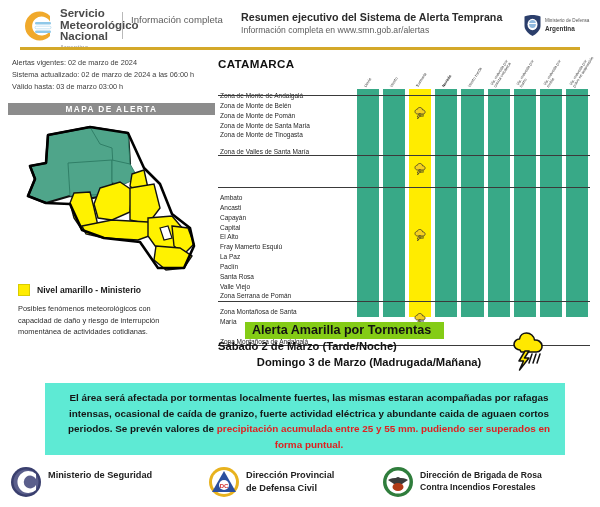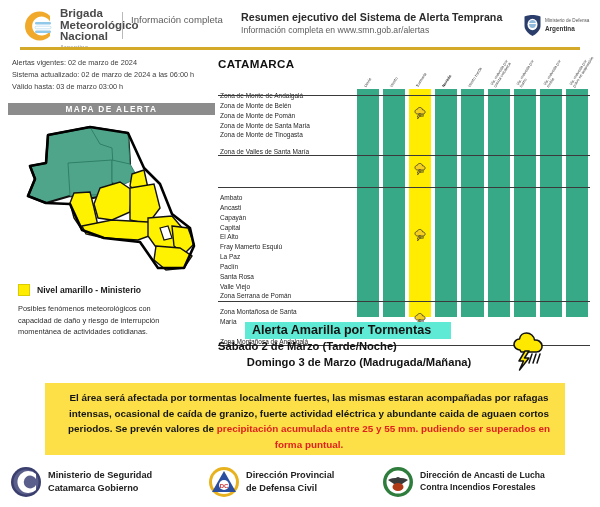--- a/index.html
+++ b/index.html
@@ -138,39 +138,39 @@
     border-right: 2.2px solid #ffffff;
   }
   .cellcol.alert { background: #ffec00; }
   .storm-cell {
     position: absolute; width: 14px; height: 12px;
   }
 
   
   #alerta-banner {
     position: absolute; left: 245px; top: 322px;
-    background: #5eead4; padding: 1px 20px 2px 7px;
+    background: #84cc16; padding: 1px 13px 2px 7px;
     font-size: 12.6px; font-weight: 700; color: #121212;
   }
   #alerta-day1 {
     position: absolute; left: 218px; top: 340px; width: 290px;
     text-align: left; font-size: 11.2px; font-weight: 700; color: #121212;
   }
   #alerta-day2 {
-    position: absolute; left: 204px; top: 356px; width: 310px;
+    position: absolute; left: 214px; top: 356px; width: 310px;
     text-align: center; font-size: 11.2px; font-weight: 700; color: #121212;
   }
   #storm-big {
     position: absolute; left: 505px; top: 330px; width: 48px; height: 42px;
   }
 
   
   #body-block {
     position: absolute; left: 45px; top: 383px; width: 520px; height: 72px;
-    background: #fde047;
+    background: #5eead4;
     padding: 7px 10px 0 18px;
     text-align: center;
     font-size: 9.9px; font-weight: 700; color: #151515;
     line-height: 1.58;
   }
   #body-block .red { color: #e02020; }
 
   
   #footer { position: absolute; left: 0; top: 462px; width: 600px; height: 45px; }
   .foot-item { position: absolute; top: 4px; height: 36px; }
@@ -192,21 +192,21 @@
 <div id="header">
 
   <svg id="smn-logo-mark" viewBox="0 0 34 34">
     <path d="M30 7 A14.5 14.5 0 1 0 30 27 L30 21.5 A9.5 9.5 0 1 1 30 12.5 Z" fill="#f0a92b"></path>
     <rect x="15" y="13" width="16" height="2.6" rx="1.3" fill="#8fc8e8"></rect>
     <rect x="15" y="17.2" width="16" height="2.6" rx="1.3" fill="#ffffff" stroke="#8fc8e8" stroke-width="0.5"></rect>
     <rect x="15" y="21.4" width="16" height="2.6" rx="1.3" fill="#8fc8e8"></rect>
   </svg>
 
   <div id="smn-logo-text">
-    <div>Brigada</div>
+    <div>Servicio</div>
     <div>Meteorológico</div>
     <div>Nacional</div>
     <span class="sub">Argentina</span>
   </div>
 
   <div id="header-divider"></div>
 
   <div id="header-tagline">
     <div class="l1">Información completa</div>
   </div>
@@ -399,21 +399,20 @@
 <div id="footer">
 
   <div class="foot-item" id="foot-1">
     <svg class="logo" viewBox="0 0 32 32">
       <circle cx="16" cy="16" r="15" fill="#3a3f6e"></circle>
       <circle cx="16" cy="16" r="12.5" fill="#5b5f8c"></circle>
       <path d="M26 8 A11 11 0 1 0 26 24 L26 19 A6.5 6.5 0 1 1 26 13 Z" fill="#ffffff"></path>
     </svg>
     <div class="ft">
       <div>Ministerio de Seguridad</div>
-      <div class="l2">Catamarca Gobierno</div>
     </div>
   </div>
 
   <div class="foot-item" id="foot-2">
     <svg class="logo" viewBox="0 0 32 32">
       <circle cx="16" cy="16" r="15" fill="#e8b21e"></circle>
       <circle cx="16" cy="16" r="12" fill="#ffffff"></circle>
       <path d="M16 5 L28 26 L4 26 Z" fill="#2b4f9e"></path>
       <circle cx="16" cy="19" r="5" fill="#ffffff"></circle>
       <text x="16" y="21.5" font-size="6" font-weight="bold" fill="#d03030" text-anchor="middle" font-family="Liberation Sans, sans-serif">DC</text>
@@ -426,17 +425,17 @@
 
   <div class="foot-item" id="foot-3">
     <svg class="logo" viewBox="0 0 32 32">
       <circle cx="16" cy="16" r="15" fill="#2f7d3c"></circle>
       <circle cx="16" cy="16" r="11.5" fill="#ffffff"></circle>
       <path d="M6 14 C10 11 22 11 26 14 L20 18 L12 18 Z" fill="#3a3a3a"></path>
       <ellipse cx="16" cy="21" rx="5.5" ry="4" fill="#b03a16"></ellipse>
       <circle cx="16" cy="13" r="2" fill="#3a3a3a"></circle>
     </svg>
     <div class="ft">
-      <div>Dirección de Ancasti de Lucha</div>
+      <div>Dirección de Brigada de Rosa</div>
       <div class="l2">Contra Incendios Forestales</div>
     </div>
   </div>
 </div>
 
 </body></html>

